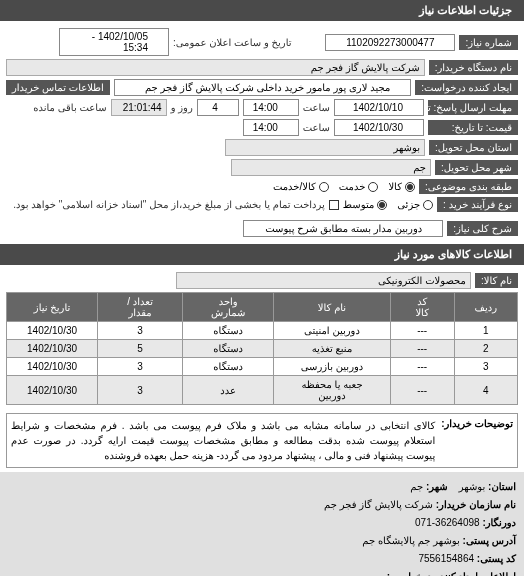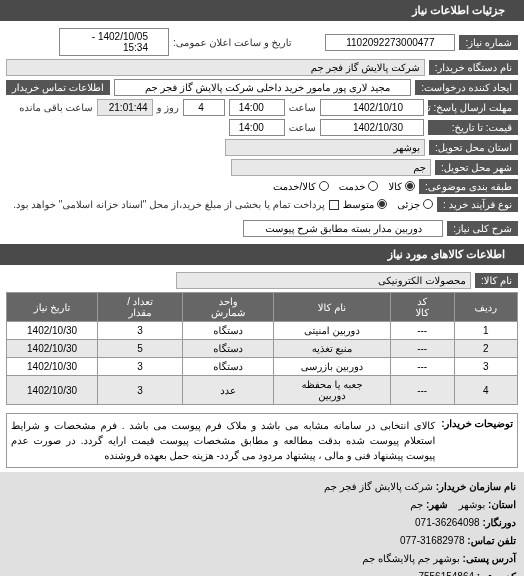--- a/index.html
+++ b/index.html
@@ -6,21 +6,21 @@
 body {
   font-family: Tahoma, Arial, sans-serif;
   font-size: 10px;
   background: #fff;
   width: 524px;
   direction: rtl;
 }
 .section-header {
   background: #4a4a4a;
   color: #fff;
-  padding: 4px 19px;
+  padding: 4px 12px;
   font-size: 11px;
   font-weight: bold;
 }
 .form-area { padding: 4px 6px; }
 .row {
   display: flex;
   align-items: center;
   margin: 3px 0;
   gap: 4px;
 }
@@ -49,23 +49,23 @@
   background: #e8e8e8;
   border: 1px solid #aaa;
   padding: 2px 4px;
   font-size: 10px;
   min-height: 16px;
   display: inline-flex;
   align-items: center;
 }
 .flex1 { flex: 1; }
 .small { width: 56px; }
-.med { width: 104px; }
+.med { width: 90px; }
 .radio-group { display: flex; gap: 10px; align-items: center; }
-.radio-item { display: flex; align-items: flex-start; gap: 3px; }
+.radio-item { display: flex; align-items: flex-end; gap: 3px; }
 .radio-dot {
   width: 10px; height: 10px; border-radius: 50%;
   border: 1px solid #333; display: inline-block;
   position: relative;
 }
 .radio-dot.checked::after {
   content: ''; position: absolute; top: 1px; left: 1px;
   width: 6px; height: 6px; border-radius: 50%; background: #333;
 }
 .checkbox {
@@ -263,26 +263,25 @@
     </tbody>
   </table>
 </div>
 
 <div class="desc-box">
   <span class="desc-label">توضیحات خریدار:</span>
   <span class="desc-text">کالای انتخابی در سامانه مشابه می باشد و ملاک فرم پیوست می باشد . فرم مشخصات و شرایط استعلام پیوست شده بدقت مطالعه و مطابق مشخصات پیوست قیمت ارایه گردد. در صورت عدم پیوست پیشنهاد فنی و مالی ، پیشنهاد مردود می گردد- هزینه حمل بعهده فروشنده</span>
 </div>
 
 <div class="footer">
-  <div><span class="fl">نام سازمان خریدار:</span> <span>شرکت پالایش گاز فجر جم</span></div>
   <div>
     <span class="fl">استان:</span> <span>بوشهر</span>
     &nbsp;&nbsp;
     <span class="fl">شهر:</span> <span>جم</span>
   </div>
+  <div><span class="fl">نام سازمان خریدار:</span> <span>شرکت پالایش گاز فجر جم</span></div>
   <div><span class="fl">دورنگار:</span> <span>36264098-071</span></div>
-  <div><span class="fl">تلفن تماس:</span> <span>31682978-077</span></div>
   <div><span class="fl">آدرس پستی:</span> <span>بوشهر جم پالایشگاه جم</span></div>
   <div><span class="fl">کد پستی:</span> <span>7556154864</span></div>
   <div><span class="fl">اطلاعات ایجاد کننده درخواست:</span></div>
   <div><span class="fl">نام:</span> <span>مجید</span></div>
 
 </div>
 
 </body></html>

